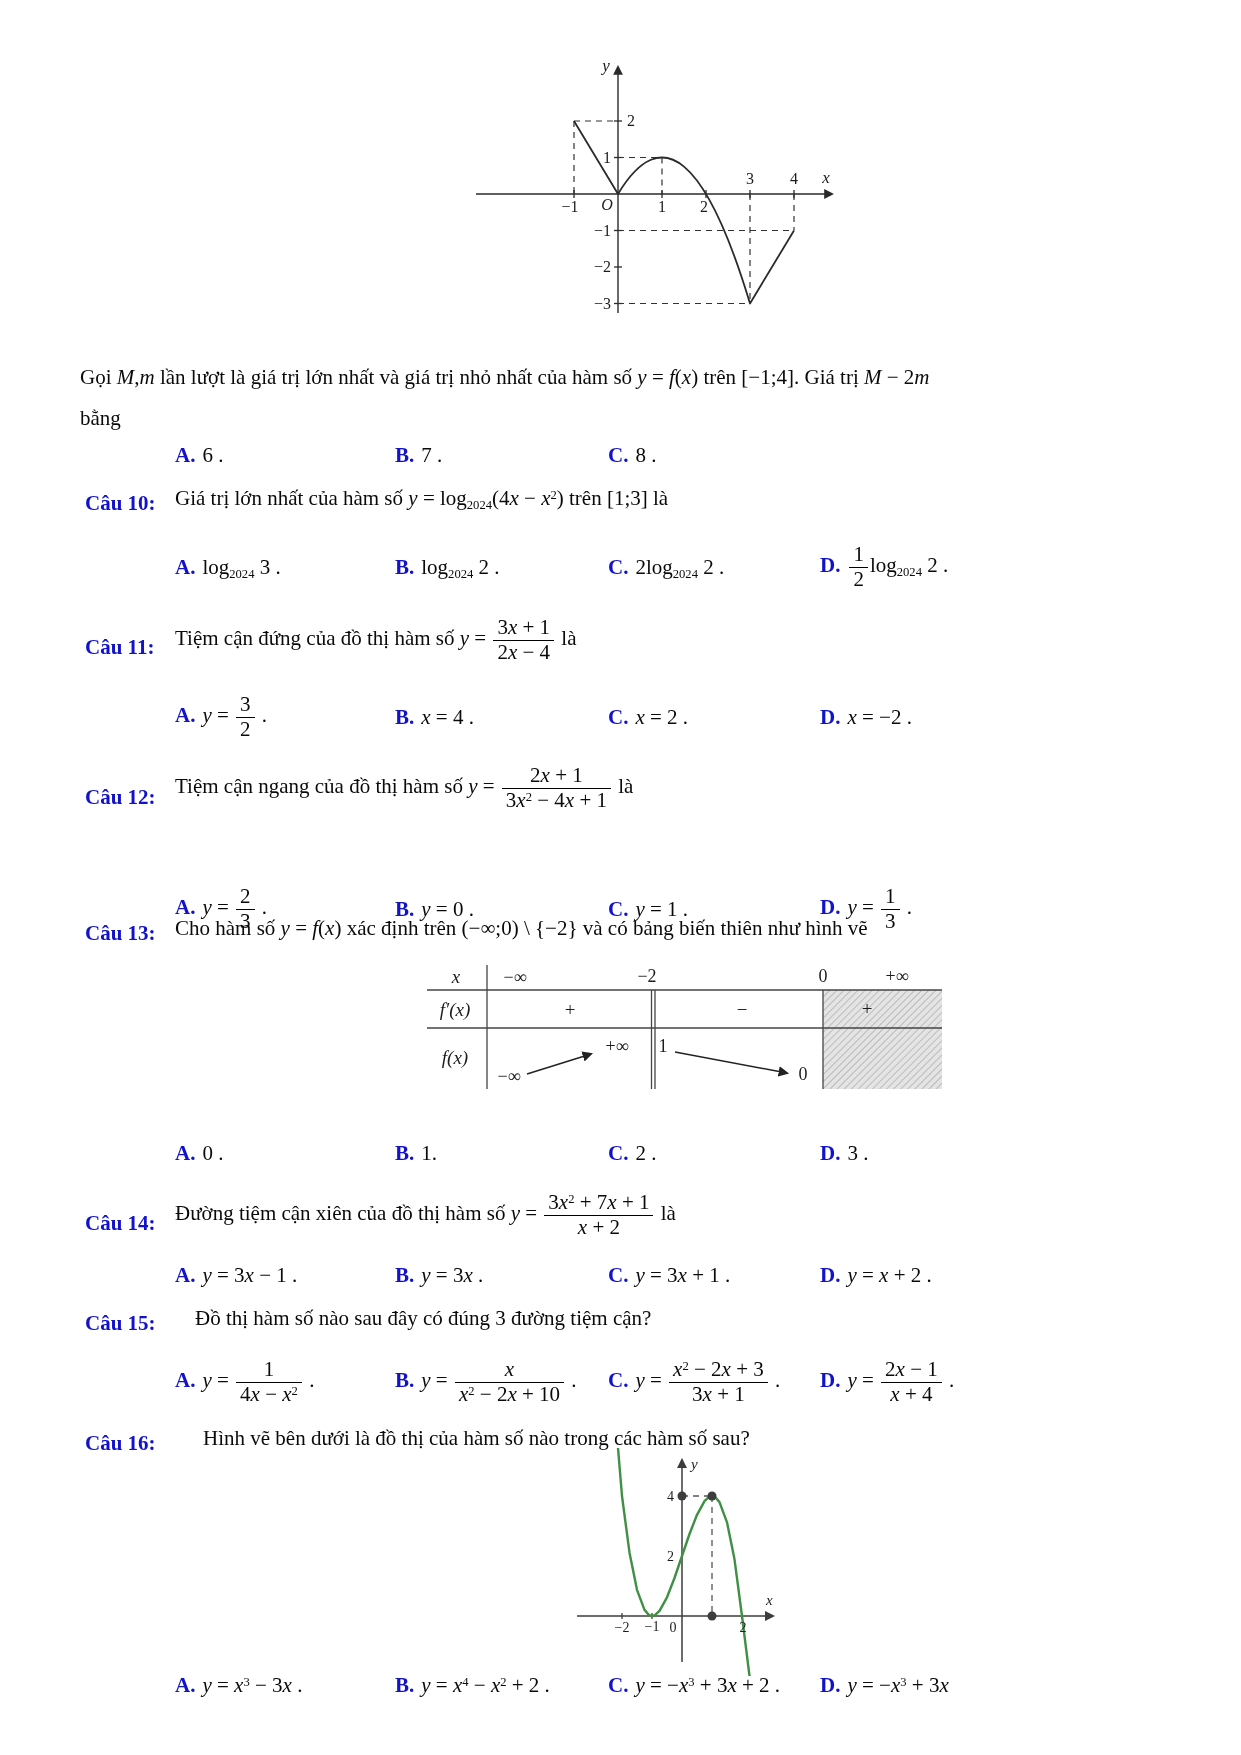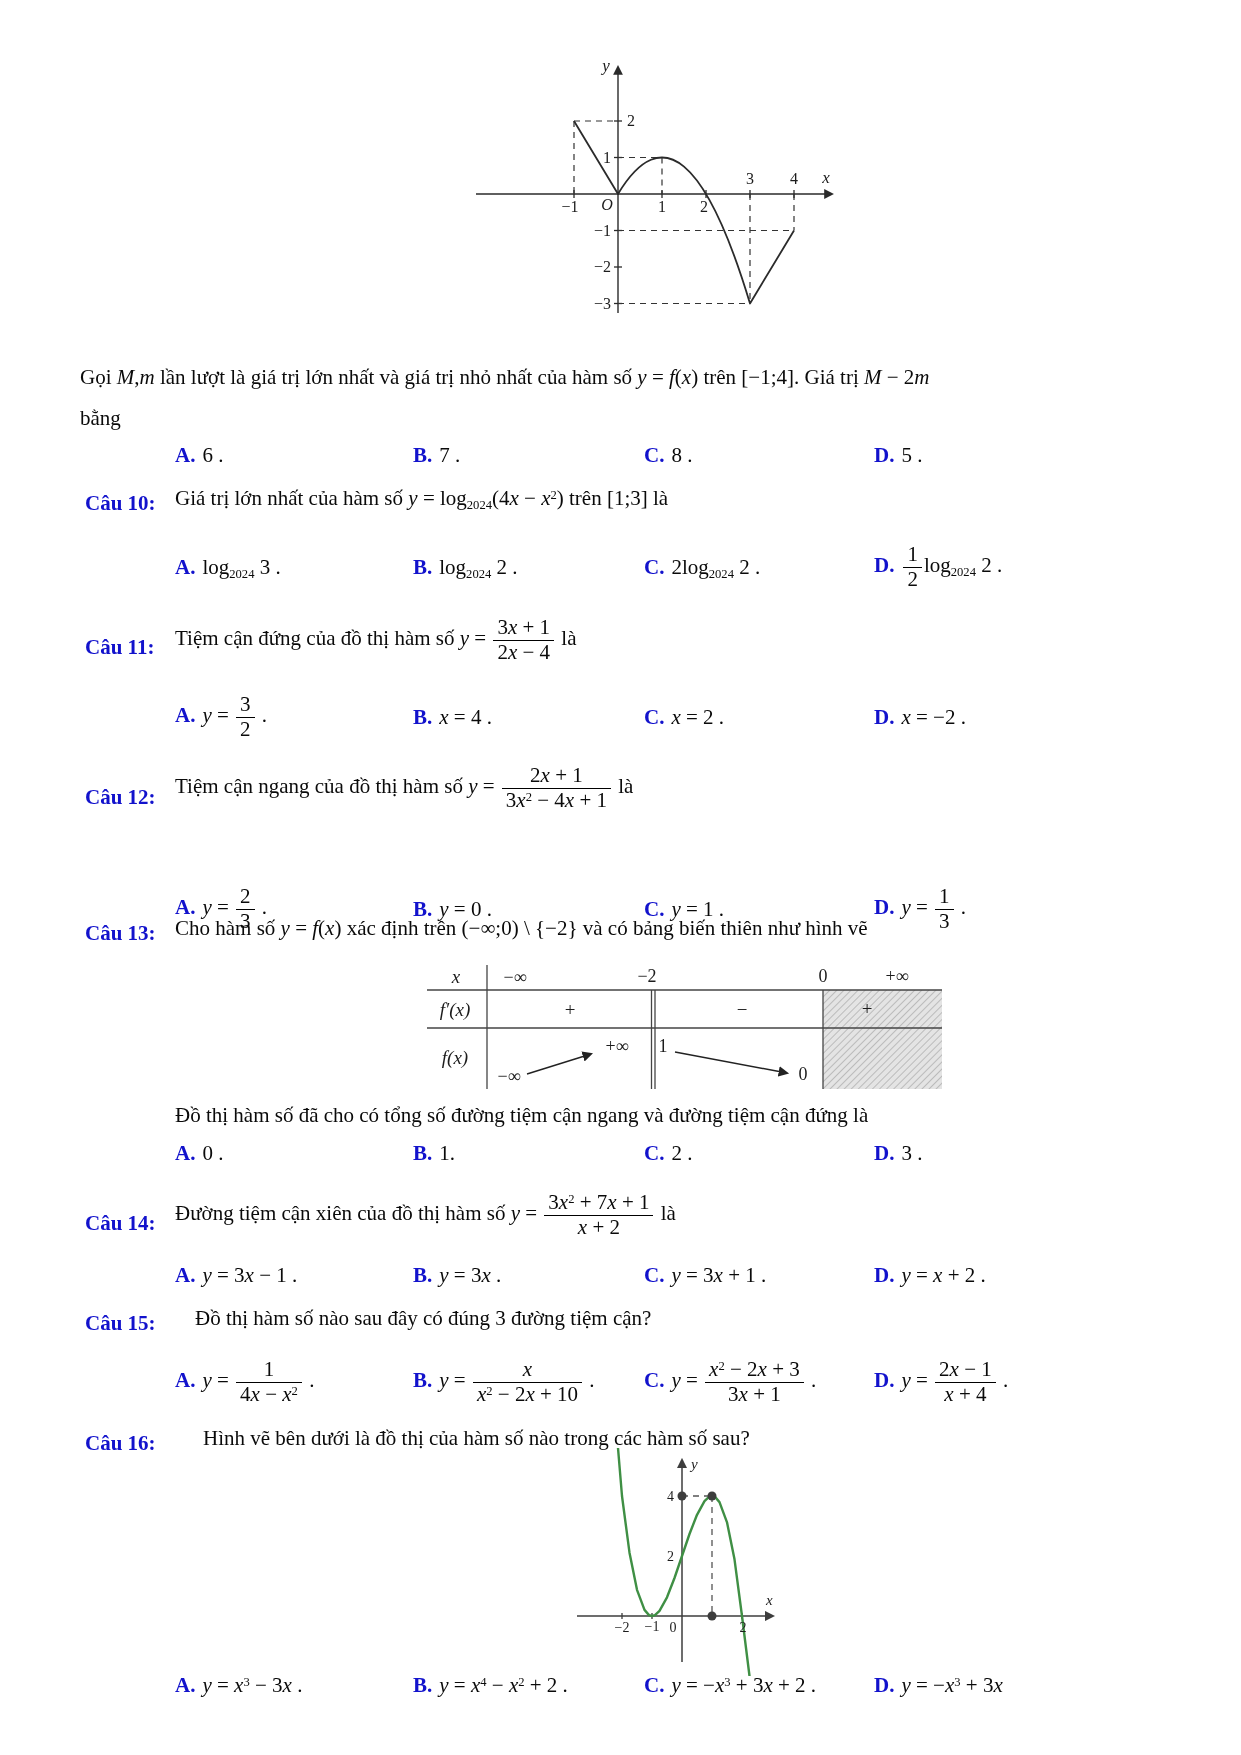--- a/index.html
+++ b/index.html
@@ -5,21 +5,21 @@
   html,body{margin:0;padding:0;background:#fff;}
   .page{position:relative;width:1241px;height:1755px;background:#fff;overflow:hidden;
         font-family:"Liberation Serif",serif;color:#0a0a0a;font-size:21px;}
   .abs{position:absolute;}
   .qline{position:absolute;left:0;width:100%;display:flex;align-items:flex-start;}
   .qlabel{position:absolute;left:85px;top:50%;transform:translateY(-50%);
           color:#1212cc;font-weight:bold;white-space:nowrap;}
   .qstem{display:block;margin-left:175px;white-space:nowrap;}
   .para{position:absolute;left:80px;right:40px;display:flex;align-items:center;}
   .opts{position:absolute;left:175px;right:14px;display:grid;
-        grid-template-columns:220px 213px 212px 1fr;align-items:center;gap:18px;}
+        grid-template-columns:220px 213px 212px 1fr;align-items:center;}
   .opt{white-space:nowrap;}
   .letter{color:#1212cc;font-weight:bold;margin-right:7px;}
   .it{font-style:italic;}
   .frac{display:inline-block;vertical-align:middle;text-align:center;line-height:1.12;margin:0 2px;}
   .frac .num{display:block;padding:0 4px;}
   .frac .den{display:block;padding:0 4px;border-top:1.4px solid #000;}
   sub.mm{font-size:0.60em;vertical-align:-0.35em;line-height:0;}
   sup.mm{font-size:0.60em;vertical-align:0.45em;line-height:0;}
   svg text{font-family:"Liberation Serif",serif;fill:#1c1c1c;}
   svg .ital{font-style:italic;}
@@ -83,21 +83,20 @@
   <div class="para" style="top:360px;height:34px;">
     <span>Gọi <span class="it">M</span>,<span class="it">m</span> lần lượt là giá trị lớn nhất và giá trị nhỏ nhất của hàm số <span class="it">y</span> = <span class="it">f</span>(<span class="it">x</span>) trên [−1;4]. Giá trị <span class="it">M</span> − 2<span class="it">m</span></span>
   </div>
   <div class="para" style="top:401px;height:34px;">
     <span>bằng</span>
   </div>
   <div class="opts" style="top:438px;height:34px;">
     <div class="opt"><span class="letter">A.</span><span>6 .</span></div>
     <div class="opt"><span class="letter">B.</span><span>7 .</span></div>
     <div class="opt"><span class="letter">C.</span><span>8 .</span></div>
-    <div class="opt"><span class="letter">D.</span><span>5 .</span></div>
   </div>
 
   <div class="qline" style="top:486px;height:34px;">
     <span class="qlabel">Câu 10:</span>
     <span class="qstem">Giá trị lớn nhất của hàm số <span class="it">y</span> = log<sub class="mm">2024</sub>(4<span class="it">x</span> − <span class="it">x</span><sup class="mm">2</sup>) trên [1;3] là</span>
   </div>
   <div class="opts" style="top:535px;height:64px;">
     <div class="opt"><span class="letter">A.</span><span>log<sub class="mm">2024</sub> 3 .</span></div>
     <div class="opt"><span class="letter">B.</span><span>log<sub class="mm">2024</sub> 2 .</span></div>
     <div class="opt"><span class="letter">C.</span><span>2log<sub class="mm">2024</sub> 2 .</span></div>
@@ -166,23 +165,20 @@
 
     <text class="ital" x="30" y="101" font-size="19" text-anchor="middle">f(x)</text>
     <text x="84" y="119" font-size="18" text-anchor="middle">−∞</text>
     <line x1="102" y1="111" x2="166" y2="91" stroke="#222" stroke-width="1.4" marker-end="url(#arr2)"></line>
     <text x="192" y="89" font-size="18" text-anchor="middle">+∞</text>
     <text x="238" y="89" font-size="18" text-anchor="middle">1</text>
     <line x1="250" y1="89" x2="362" y2="110" stroke="#222" stroke-width="1.4" marker-end="url(#arr2)"></line>
     <text x="378" y="117" font-size="18" text-anchor="middle">0</text>
   </svg>
 
-  <div class="qline" style="top:1103px;height:34px;">
-    <span class="qstem">Đồ thị hàm số đã cho có tổng số đường tiệm cận ngang và đường tiệm cận đứng là</span>
-  </div>
   <div class="opts" style="top:1136px;height:34px;">
     <div class="opt"><span class="letter">A.</span><span>0 .</span></div>
     <div class="opt"><span class="letter">B.</span><span>1.</span></div>
     <div class="opt"><span class="letter">C.</span><span>2 .</span></div>
     <div class="opt"><span class="letter">D.</span><span>3 .</span></div>
   </div>
 
   <div class="qline" style="top:1191px;height:64px;">
     <span class="qlabel">Câu 14:</span>
     <span class="qstem">Đường tiệm cận xiên của đồ thị hàm số <span class="it">y</span> = <span class="frac"><span class="num">3<span class="it">x</span><sup class="mm">2</sup> + 7<span class="it">x</span> + 1</span><span class="den"><span class="it">x</span> + 2</span></span> là</span>

